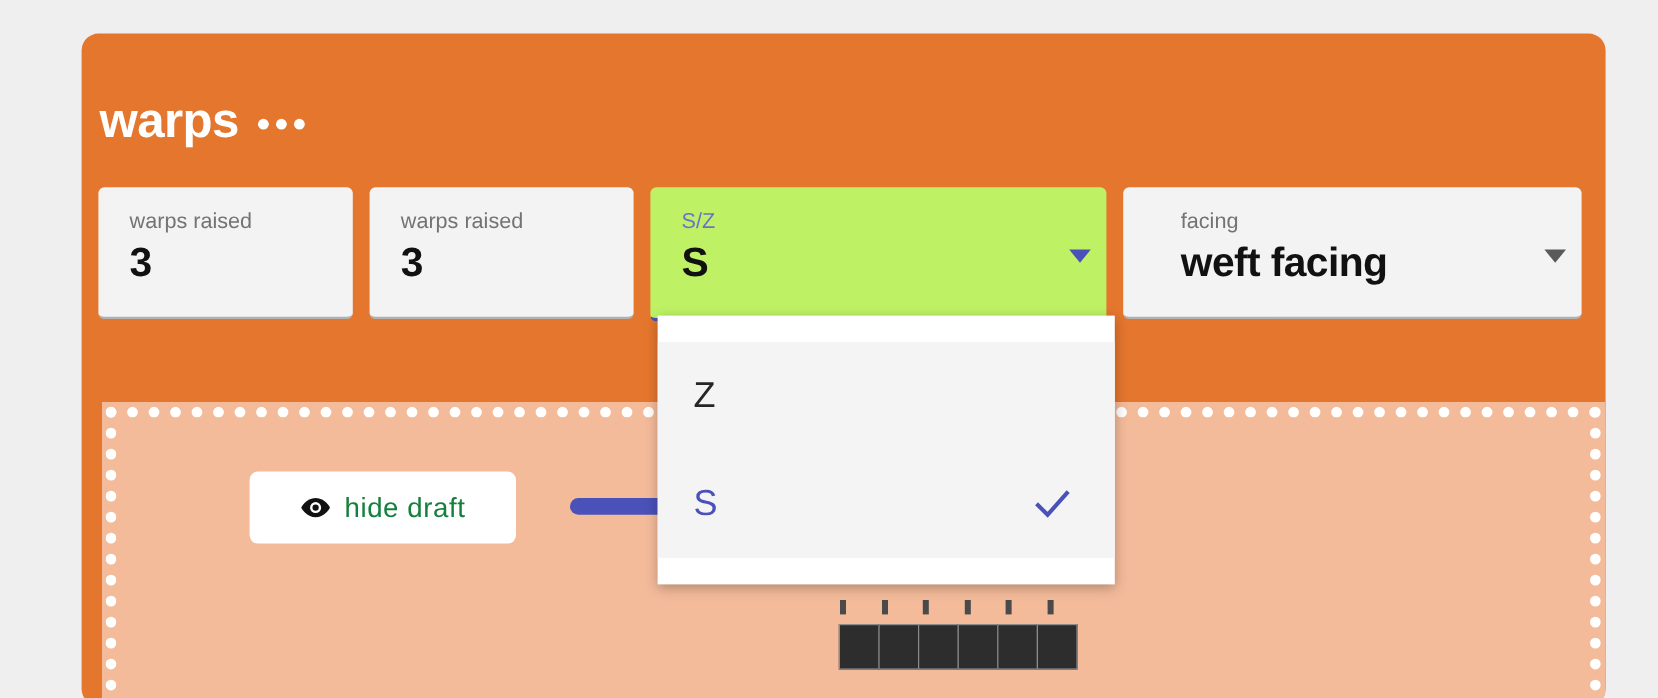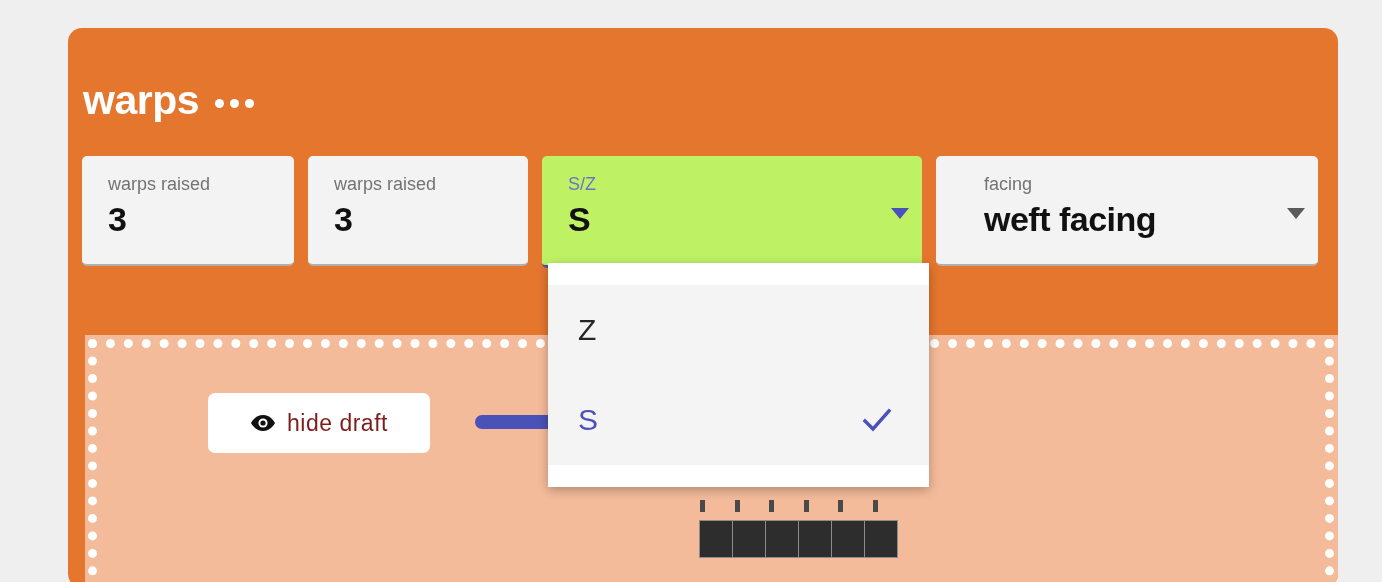--- a/index.html
+++ b/index.html
@@ -200,21 +200,21 @@
     display: flex;
     align-items: center;
     justify-content: center;
     gap: 11px;
     cursor: pointer;
     z-index: 5;
   }
   #eye-icon svg { display: block; }
   #hide-draft-label {
     font-size: 23px;
-    color: #7f1d1d;
+    color: #15803d;
     letter-spacing: 0.5px;
   }
 
   #draft-slider-bar {
     position: absolute;
     left: 390px;
     top: 80px;
     width: 160px;
     height: 14px;
     background: #4a51b8;

